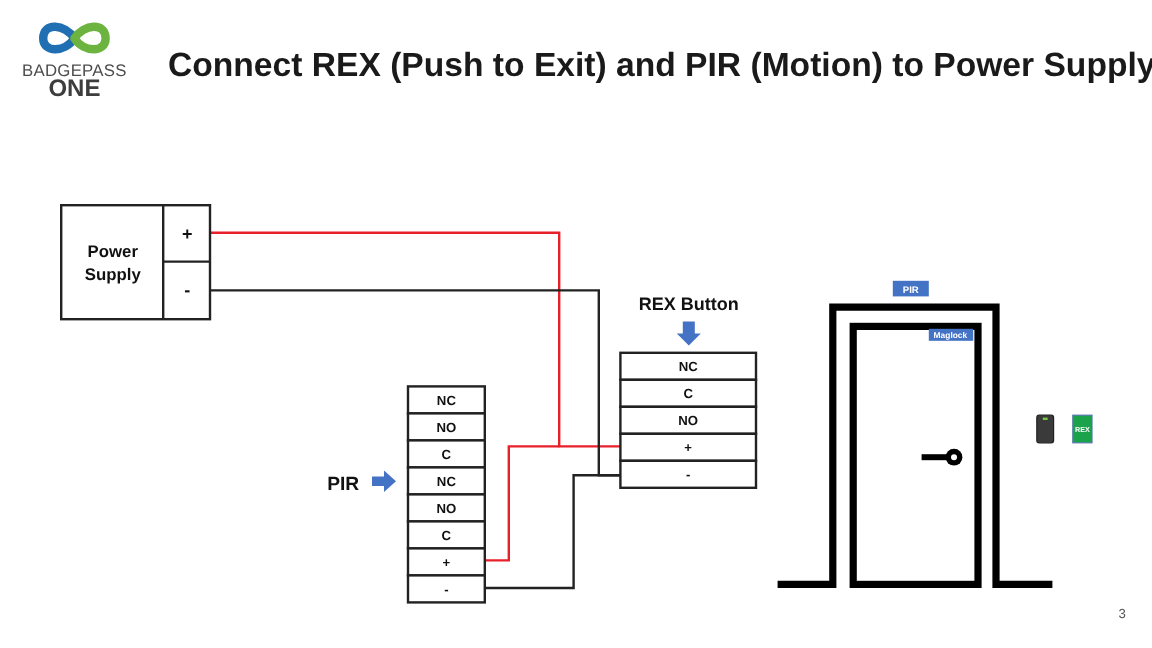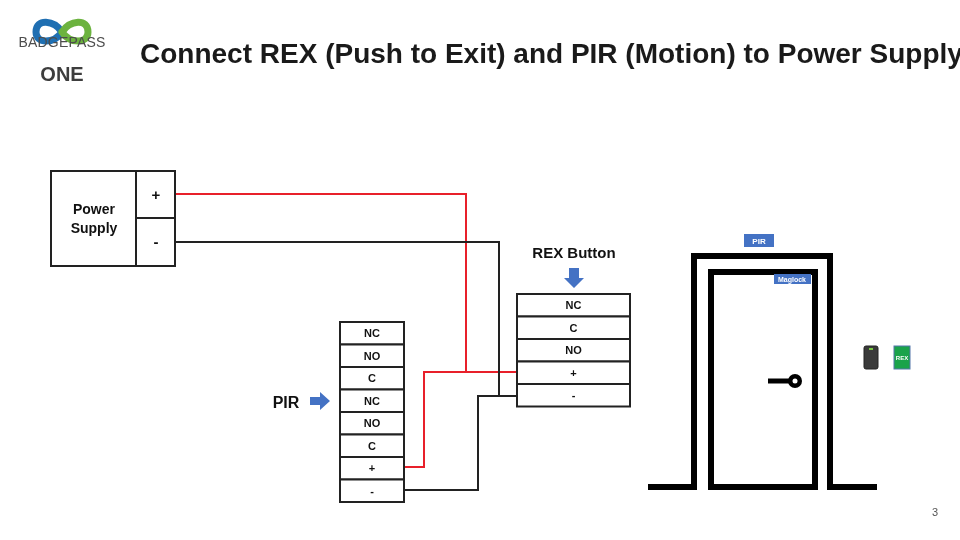--- a/index.html
+++ b/index.html
@@ -1,18 +1,18 @@
 <!DOCTYPE html>
 <html><head>
 <meta charset="utf-8">
 <style>
   html, body { margin: 0; padding: 0; background: #ffffff; }
   body { width: 960px; height: 540px; position: relative; overflow: hidden; font-family: "Liberation Sans", sans-serif; }
   .logo { position: absolute; left: 14px; top: 14px; width: 96px; height: 78px; }
-  .logo-text1 { position: absolute; left: 0; top: 20px; width: 96px; text-align: center; font-size: 14px; color: #4d4d4d; letter-spacing: 0.2px; }
+  .logo-text1 { position: absolute; left: 0; top: 36px; width: 96px; text-align: center; font-size: 14px; color: #4d4d4d; letter-spacing: 0.2px; }
   .logo-text2 { position: absolute; left: 0; top: 49px; width: 96px; text-align: center; font-size: 20px; font-weight: bold; color: #3d3d3d; }
   .title { position: absolute; left: 140px; top: 38px; font-size: 28px; font-weight: bold; color: #1a1a1a; white-space: nowrap; }
   .page-num { position: absolute; left: 932px; top: 506px; font-size: 11px; color: #555; }
   svg.diagram { position: absolute; left: 0; top: 0; }
   .lbl { font-family: "Liberation Sans", sans-serif; font-weight: bold; fill: #111; }
 </style>
 </head>
 <body>
 
 <div class="logo">

